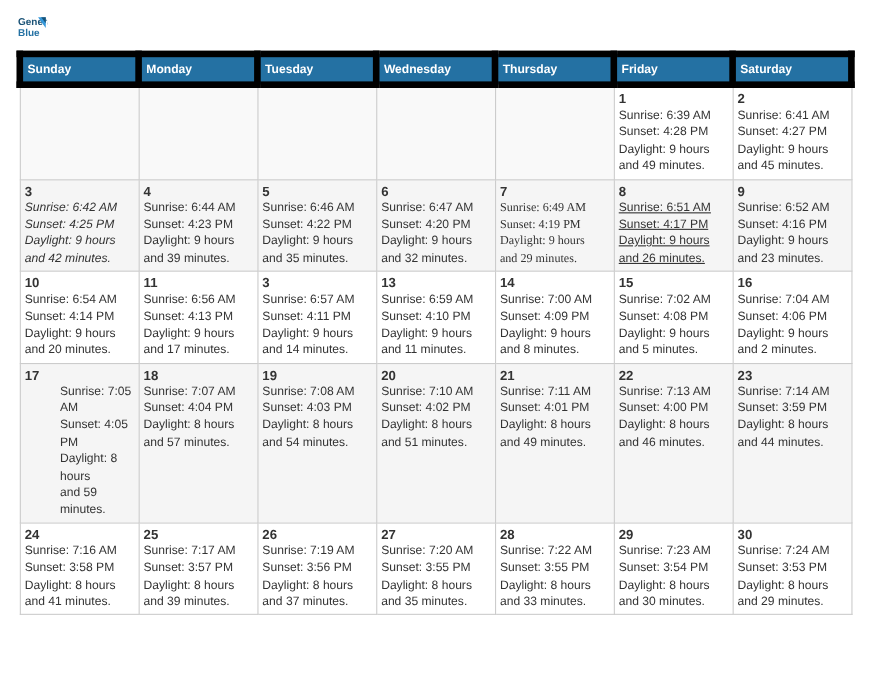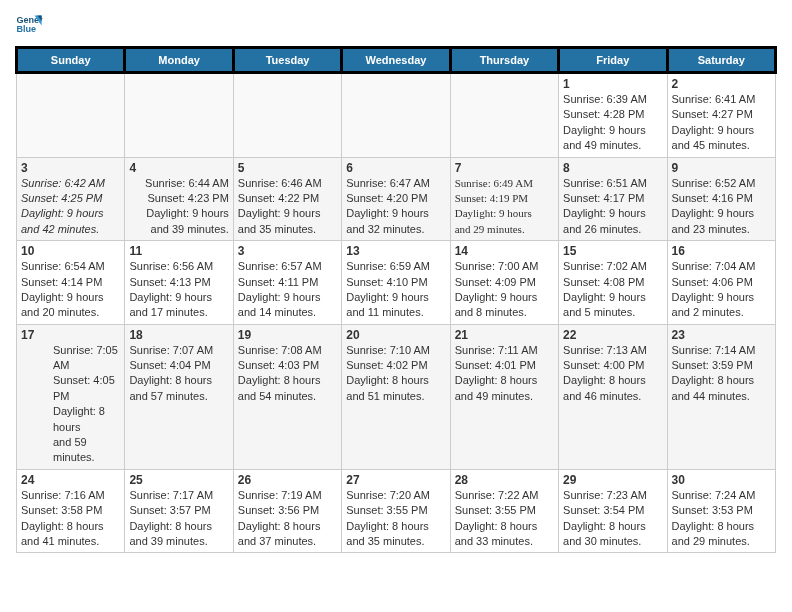--- a/index.html
+++ b/index.html
@@ -46,22 +46,22 @@
       width: 100%;
       border-collapse: collapse;
       table-layout: fixed;
     }
     thead tr th {
       background-color: #2471a3;
       color: #fff;
       font-size: 11px;
       font-weight: bold;
       padding: 5px 4px;
-      text-align: center;
-      border: 3px solid #000000;
+      text-align: left;
+      border: 6px solid #000000;
     }
     tbody tr td {
       border: 1px solid #ccc;
       vertical-align: top;
       padding: 3px 4px;
       height: 78px;
       background: #fff;
       font-size: 9.5px;
       color: #333;
     }
@@ -140,21 +140,21 @@
         <tr>
           <td>
             <span class="day-number">3</span>
             <div class="day-info" style="white-space: pre-line; font-style: italic;">Sunrise: 6:42 AM
 Sunset: 4:25 PM
 Daylight: 9 hours
 and 42 minutes.</div>
           </td>
           <td>
             <span class="day-number">4</span>
-            <div class="day-info" style="white-space: pre-line; text-align: right;">Sunrise: 6:44 AM
+            <div class="day-info" style="white-space: pre-line;">Sunrise: 6:44 AM
 Sunset: 4:23 PM
 Daylight: 9 hours
 and 39 minutes.</div>
           </td>
           <td>
             <span class="day-number">5</span>
             <div class="day-info" style="white-space: pre-line;">Sunrise: 6:46 AM
 Sunset: 4:22 PM
 Daylight: 9 hours
 and 35 minutes.</div>
@@ -168,21 +168,21 @@
           </td>
           <td>
             <span class="day-number">7</span>
             <div class="day-info" style="white-space: pre-line; font-family: Liberation Serif, serif;">Sunrise: 6:49 AM
 Sunset: 4:19 PM
 Daylight: 9 hours
 and 29 minutes.</div>
           </td>
           <td>
             <span class="day-number">8</span>
-            <div class="day-info" style="white-space: pre-line;">Sunrise: 6:51 AM
+            <div class="day-info" style="white-space: pre-line; text-decoration: underline;">Sunrise: 6:51 AM
 Sunset: 4:17 PM
 Daylight: 9 hours
 and 26 minutes.</div>
           </td>
           <td>
             <span class="day-number">9</span>
             <div class="day-info" style="white-space: pre-line;">Sunrise: 6:52 AM
 Sunset: 4:16 PM
 Daylight: 9 hours
 and 23 minutes.</div>

